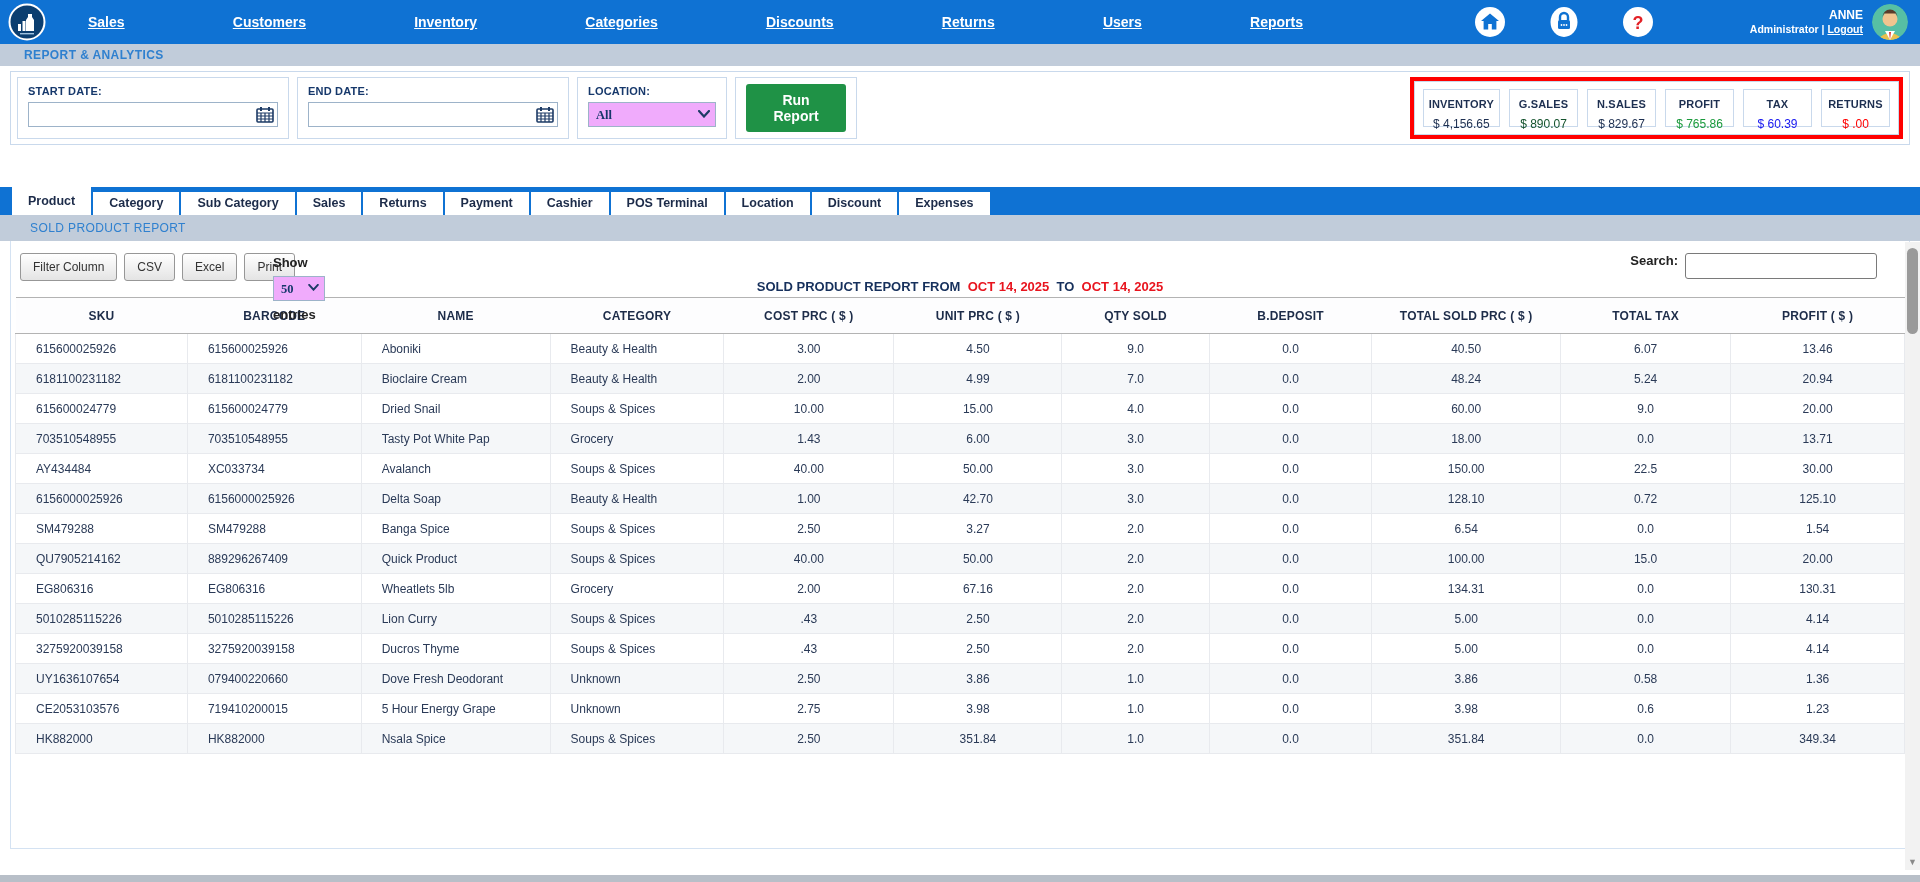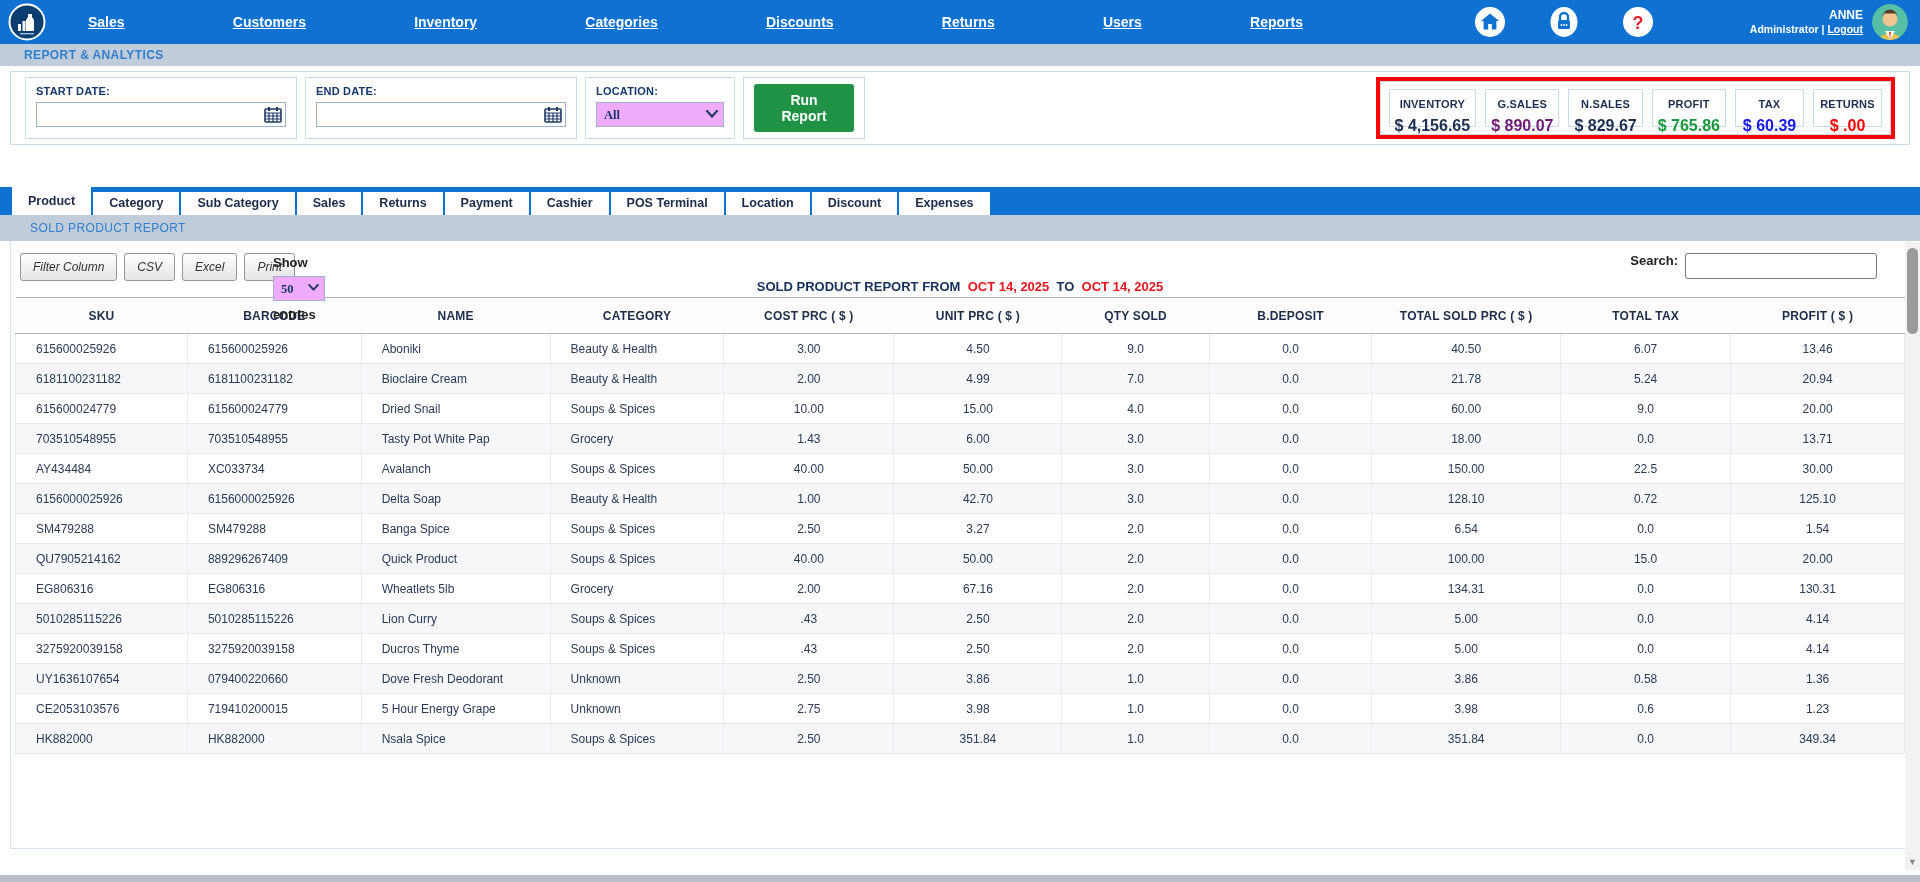--- a/index.html
+++ b/index.html
@@ -17,54 +17,54 @@
   .user-name { font-size:12px; font-weight:bold; }
   .user-sub { font-size:10.5px; font-weight:bold; }
   .user-sub a { color:#fff; text-decoration:underline; cursor:pointer; }
   .avatar { width:36px; height:36px; border-radius:50%; overflow:hidden; flex:0 0 auto; }
 
   
   .breadcrumb-bar { height:22px; background:#c1ccda; display:flex; align-items:center; padding-left:24px; }
   .breadcrumb-bar span { color:#2f80cf; font-size:12px; font-weight:bold; letter-spacing:.4px; }
 
   
-  .filter-panel { margin:5px 10px 16px 10px; border:1px solid #c9d9ec; padding:5px 14px; height:74px; display:flex; align-items:stretch; gap:8px; }
+  .filter-panel { margin:5px 10px 16px 10px; border:1px solid #c9d9ec; padding:5px 6px; height:74px; display:flex; align-items:stretch; gap:8px; }
   .fbox { border:1px solid #c9d9ec; padding:7px 10px 8px 10px; background:#fff; }
   .fbox label { display:block; font-size:11px; font-weight:bold; color:#16386b; margin-bottom:5px; letter-spacing:.2px; }
   .fbox.date { width:272px; }
   .input-wrap { position:relative; }
   .input-wrap input { width:100%; height:25px; border:1px solid #9db3c9; padding:0 28px 0 6px; font-size:12px; color:#16386b; outline:none; background:#fff; }
   .cal-btn { position:absolute; right:4px; top:4px; width:18px; height:17px; cursor:pointer; }
   .fbox.loc { width:150px; }
   .sel-wrap { position:relative; display:inline-block; }
   .sel-wrap select { appearance:none; -webkit-appearance:none; border:1px solid #9db3c9; background:#f0abfc; height:25px; font-size:12.5px; font-weight:bold; color:#16386b; padding:0 24px 0 7px; outline:none;font-family:Liberation Serif, serif; }
   .sel-wrap .chev { position:absolute; right:6px; top:8px; pointer-events:none; }
   .fbox.loc select { width:128px; }
   .fbox.run { width:122px; display:flex; align-items:center; justify-content:center; }
   .run-btn { background:#1f9246; color:#fff; font-weight:bold; font-size:14px; border:none; border-radius:3px; padding:8px 14px; cursor:pointer; }
 
   .summary-wrap { margin-left:auto; border:4px solid #f00; padding:0; }
   .summary-inner { border:1px solid #c9d9ec; height:100%; display:flex; gap:9px; padding:7px 8px; align-items:stretch; background:#fff; }
   .card { border:1px solid #c9d9ec; min-width:69px; padding:8px 5px 6px 5px; text-align:center; }
   .card-label { font-size:11px; font-weight:bold; color:#1d2f50; letter-spacing:.2px; margin-bottom:7px; white-space:nowrap; }
-  .card-value { font-size:16px; font-weight:bold; white-space:nowrap; }
+  .card-value { font-size:12px; font-weight:normal; white-space:nowrap; }
 
   
   .tabs-bar { margin-top:42px; height:28px; background:#0f72d3; display:flex; align-items:flex-end; padding-left:12px; }
   .tab { height:23px; line-height:23px; background:#fff; color:#1c2b49; font-size:12.5px; font-weight:bold; padding:0 16px; margin-right:2px; cursor:pointer; white-space:nowrap; }
   .tab.active { height:28px; line-height:28px; }
 
   .section-bar { height:26px; background:#c1ccda; display:flex; align-items:center; padding-left:30px; }
   .section-bar span { color:#2f80cf; font-size:12px; font-weight:normal; letter-spacing:.4px; }
 
   
   .content { margin:0 10px; border:1px solid #d4e2f2; border-top:none; height:608px; position:relative; background:#fff; padding:0 4px; }
   .toolbar { position:relative; height:56px; }
   .btn-group { position:absolute; left:5px; top:12px; display:flex; gap:7px; }
-  .tbtn { font-family:"Liberation Sans",sans-serif; font-size:12px; color:#333; background:linear-gradient(#ffffff,#e4e4e4); border:1px solid #979797; border-radius:3px; padding:6px 12px; cursor:pointer;font-style:italic; }
+  .tbtn { font-family:"Liberation Sans",sans-serif; font-size:12px; color:#333; background:linear-gradient(#ffffff,#e4e4e4); border:1px solid #979797; border-radius:3px; padding:6px 12px; cursor:pointer; }
   .show-entries { position:absolute; left:258px; top:14px; font-size:13px; font-weight:bold; color:#222; display:flex; gap:6px;flex-direction:column; }
   .show-entries select { width:52px; }
   .report-title { position:absolute; left:0; right:0; bottom:3px; text-align:center; font-size:13px; font-weight:bold; color:#16305c; }
   .report-title .red { color:#e8141e; }
   .search-box { position:absolute; right:28px; top:12px; display:flex; align-items:flex-start; gap:7px; font-size:13px; font-weight:bold; color:#222; }
   .search-box input { width:192px; height:26px; border:1px solid #7a7a7a; border-radius:3px; padding:0 6px; font-size:12px; outline:none; }
 
   table.report { width:100%; border-collapse:collapse; table-layout:fixed; }
   table.report thead th { font-size:12px; font-weight:bold; color:#1d2c49; text-align:center; height:36px; border-top:1px solid #b3b3b3; border-bottom:1px solid #b3b3b3; background:#fdfdfe; letter-spacing:.2px; cursor:pointer; }
   table.report tbody td { font-size:12px; color:#2a3a57; height:30px; padding:0 8px 0 20px; border-right:1px solid #e8eaee; border-bottom:1px solid #e8eaee; overflow:hidden; white-space:nowrap; }
@@ -206,21 +206,21 @@
   <div class="summary-wrap">
     <div class="summary-inner">
 
         <div class="card">
           <div class="card-label">INVENTORY</div>
           <div class="card-value" style="color: rgb(29, 47, 80);">$ 4,156.65</div>
         </div>
 
         <div class="card">
           <div class="card-label">G.SALES</div>
-          <div class="card-value" style="color: #701a75;">$ 890.07</div>
+          <div class="card-value" style="color: #14532d;">$ 890.07</div>
         </div>
 
         <div class="card">
           <div class="card-label">N.SALES</div>
           <div class="card-value" style="color: rgb(29, 47, 80);">$ 829.67</div>
         </div>
 
         <div class="card">
           <div class="card-label">PROFIT</div>
           <div class="card-value" style="color: rgb(26, 154, 60);">$ 765.86</div>
@@ -336,21 +336,21 @@
 
         <tr class="table-row">
           <td>6181100231182</td>
           <td>6181100231182</td>
           <td>Bioclaire Cream</td>
           <td>Beauty &amp; Health</td>
           <td>2.00</td>
           <td>4.99</td>
           <td>7.0</td>
           <td>0.0</td>
-          <td>21.78</td>
+          <td>48.24</td>
           <td>5.24</td>
           <td>20.94</td>
         </tr>
 
         <tr class="table-row">
           <td>615600024779</td>
           <td>615600024779</td>
           <td>Dried Snail</td>
           <td>Soups &amp; Spices</td>
           <td>10.00</td>

